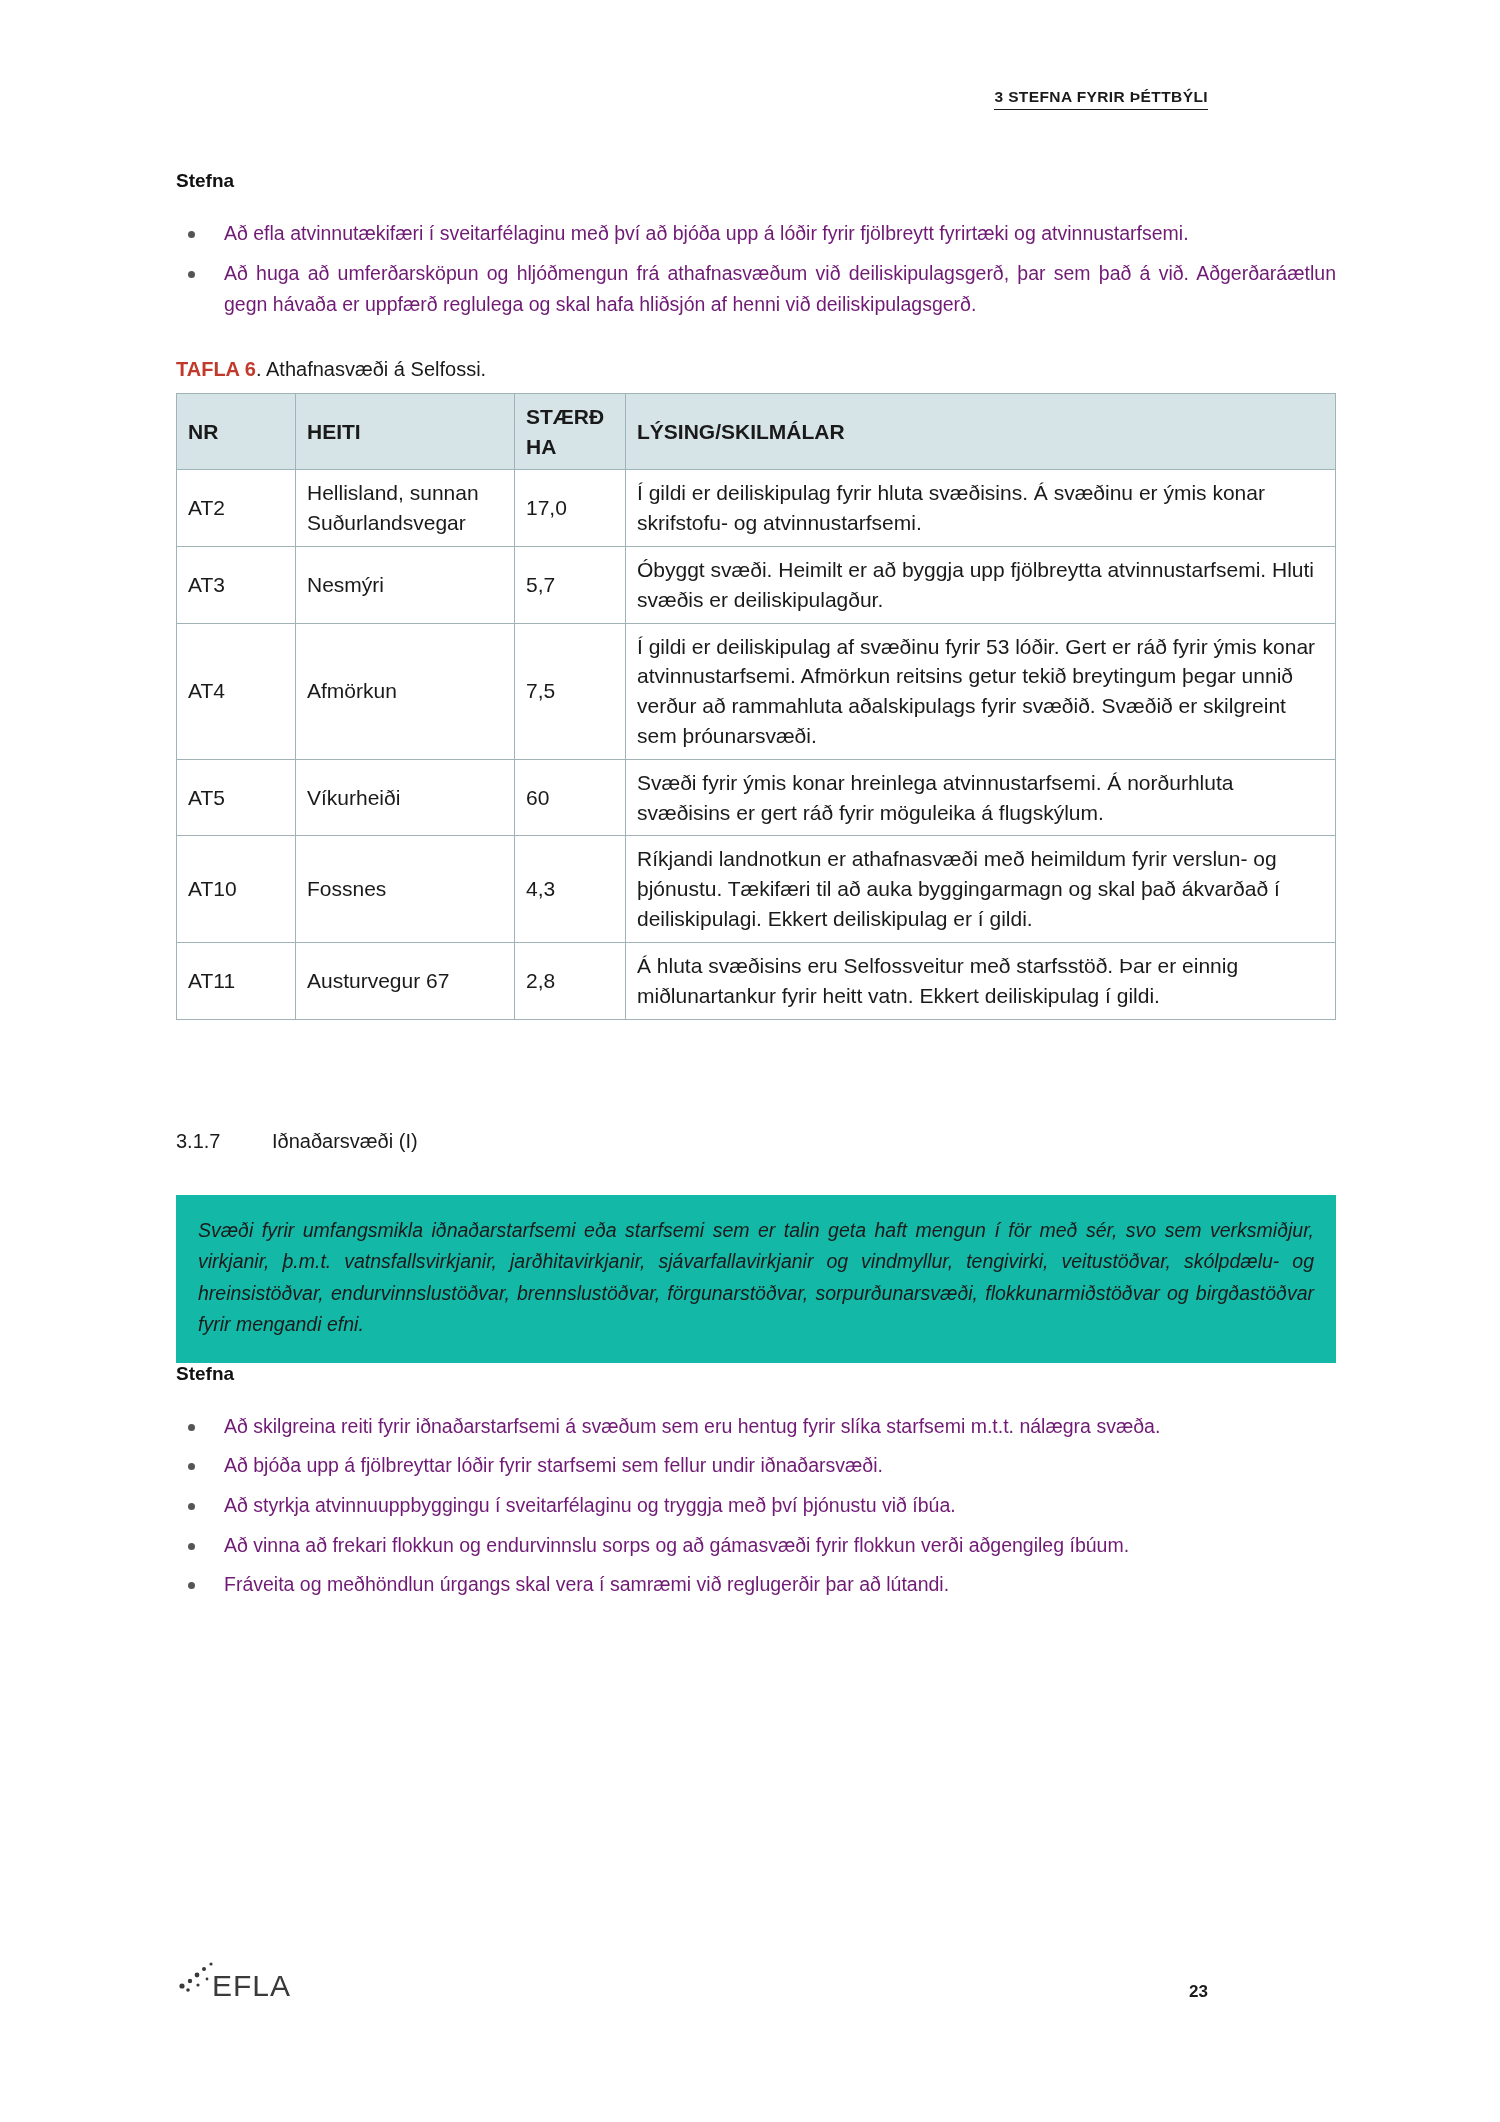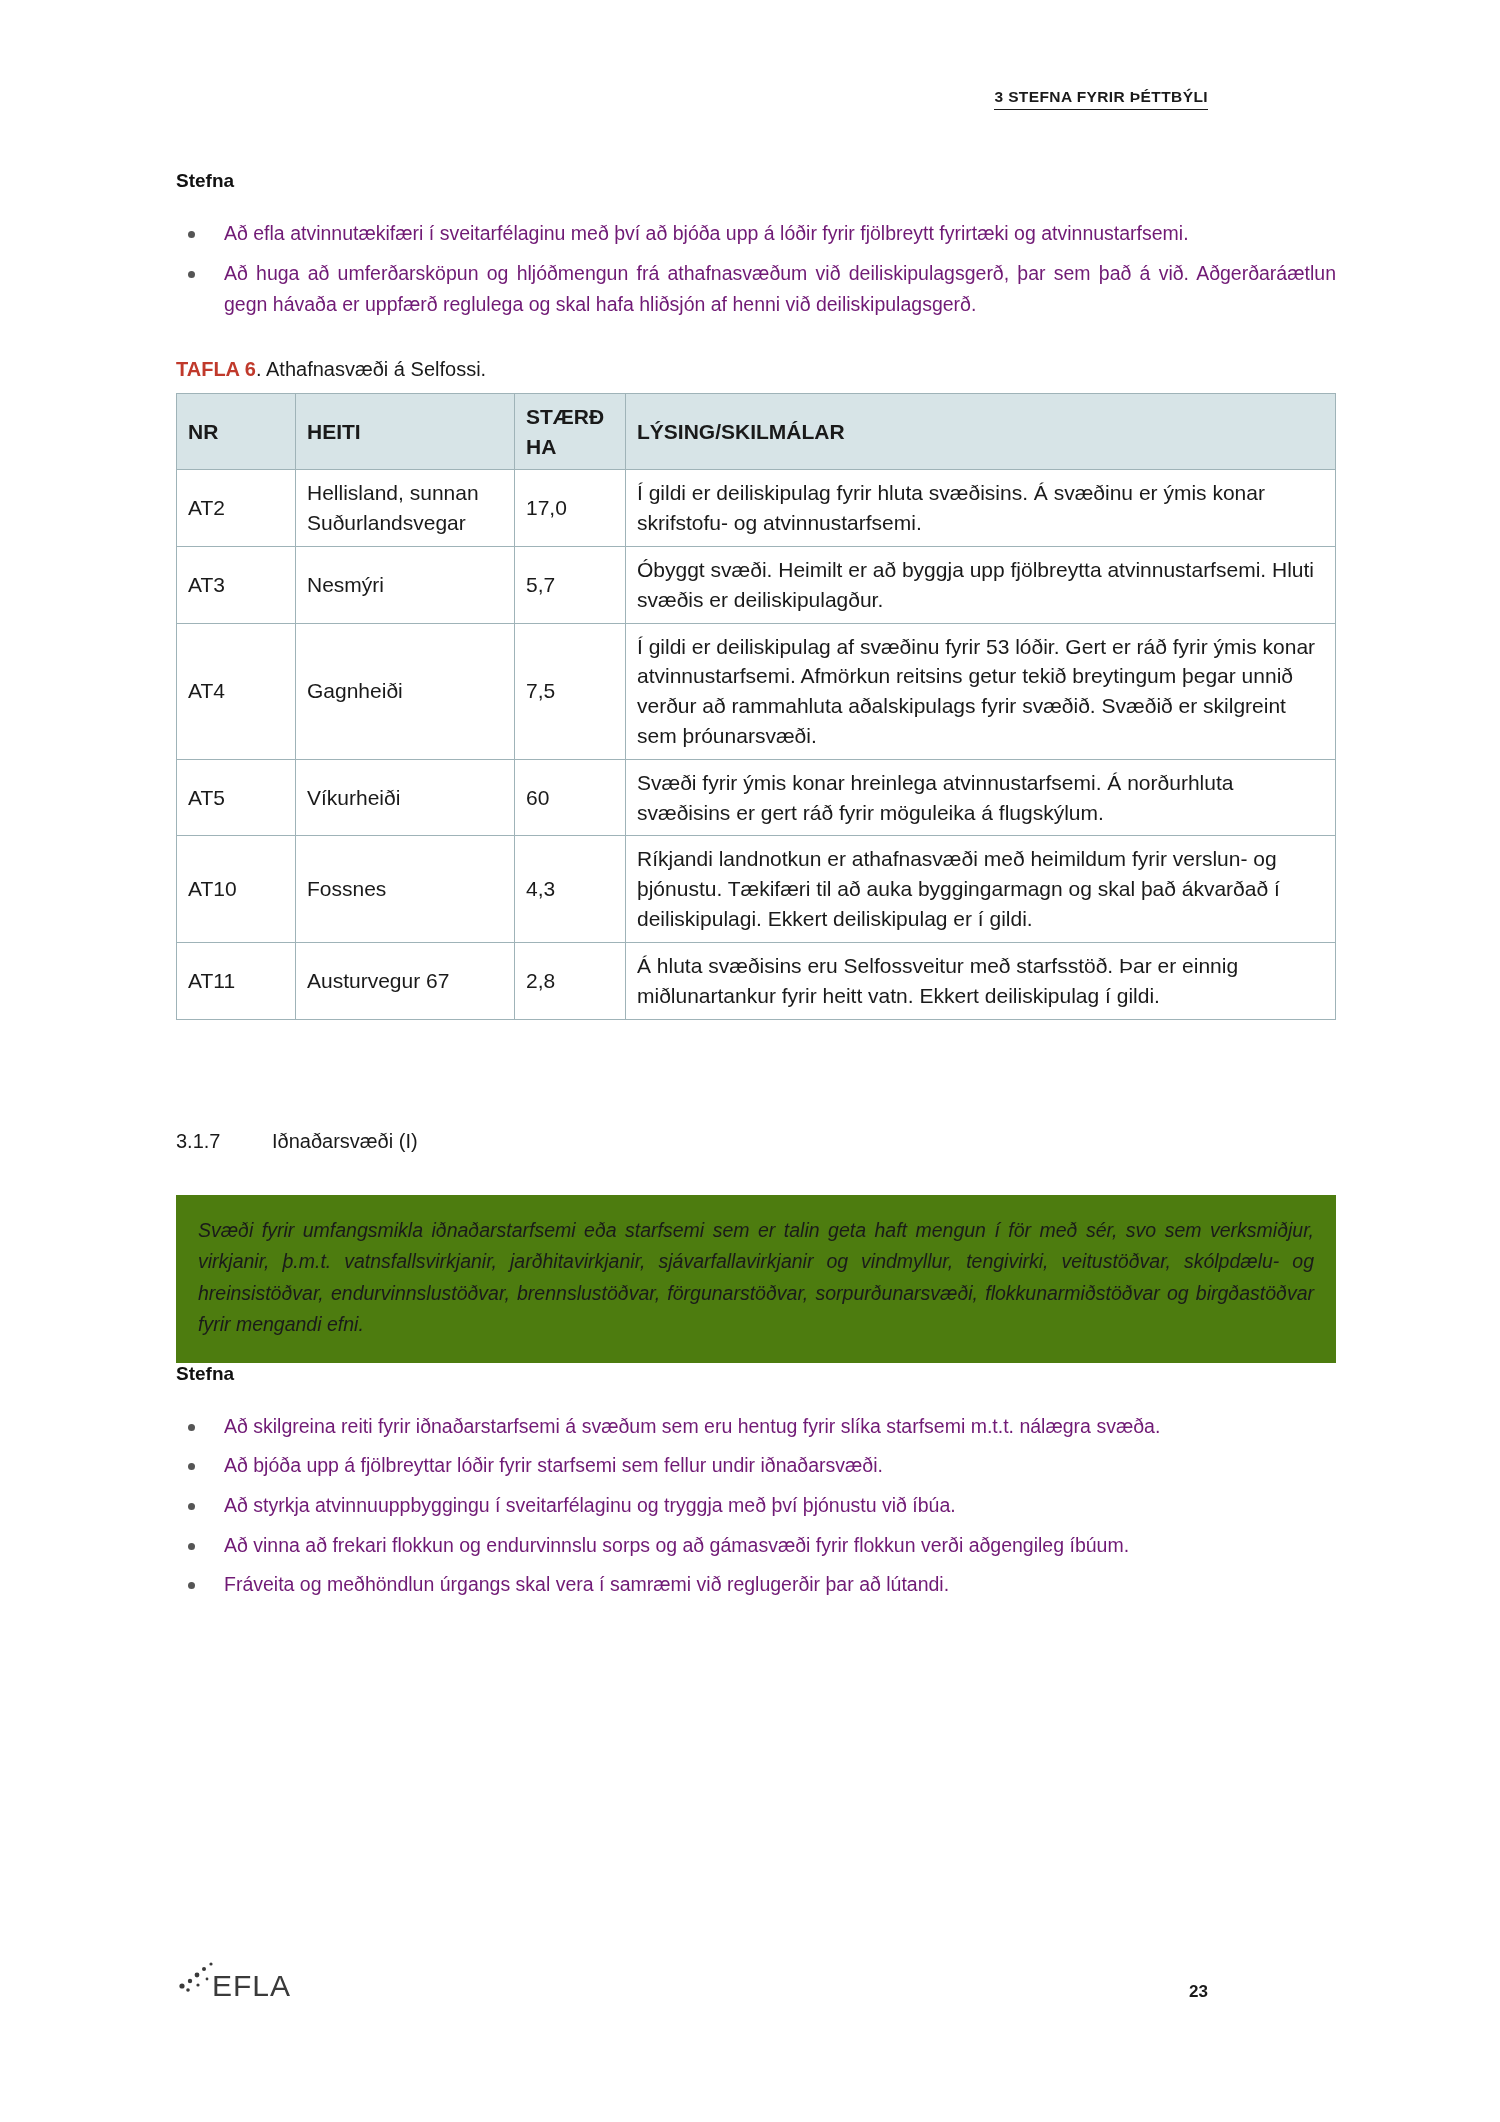--- a/index.html
+++ b/index.html
@@ -107,21 +107,21 @@
     margin-top: 110px;
     font-size: 20px;
     color: #1a1a1a;
   }
   .subsection .num {
     display: inline-block;
     width: 96px;
   }
   .definition {
     margin-top: 42px;
-    background: #4d7c0f;
+    background: #14b8a6;
     padding: 20px 22px 22px 22px;
     font-size: 19.5px;
     font-style: italic;
     line-height: 1.62;
     text-align: justify;
     color: #1a1a1a;
   }
   .stefna2 {
     margin-top: 40px;
   }
@@ -182,21 +182,21 @@
           <td>Í gildi er deiliskipulag fyrir hluta svæðisins. Á svæðinu er ýmis konar skrifstofu- og atvinnustarfsemi.</td>
         </tr>
         <tr>
           <td class="nr">AT3</td>
           <td class="heiti">Nesmýri</td>
           <td class="staerd">5,7</td>
           <td>Óbyggt svæði. Heimilt er að byggja upp fjölbreytta atvinnustarfsemi. Hluti svæðis er deiliskipulagður.</td>
         </tr>
         <tr>
           <td class="nr">AT4</td>
-          <td class="heiti">Gagnheiði</td>
+          <td class="heiti">Afmörkun</td>
           <td class="staerd">7,5</td>
           <td>Í gildi er deiliskipulag af svæðinu fyrir 53 lóðir. Gert er ráð fyrir ýmis konar atvinnustarfsemi. Afmörkun reitsins getur tekið breytingum þegar unnið verður að rammahluta aðalskipulags fyrir svæðið. Svæðið er skilgreint sem þróunarsvæði.</td>
         </tr>
         <tr>
           <td class="nr">AT5</td>
           <td class="heiti">Víkurheiði</td>
           <td class="staerd">60</td>
           <td>Svæði fyrir ýmis konar hreinlega atvinnustarfsemi. Á norðurhluta svæðisins er gert ráð fyrir möguleika á flugskýlum.</td>
         </tr>
         <tr>

